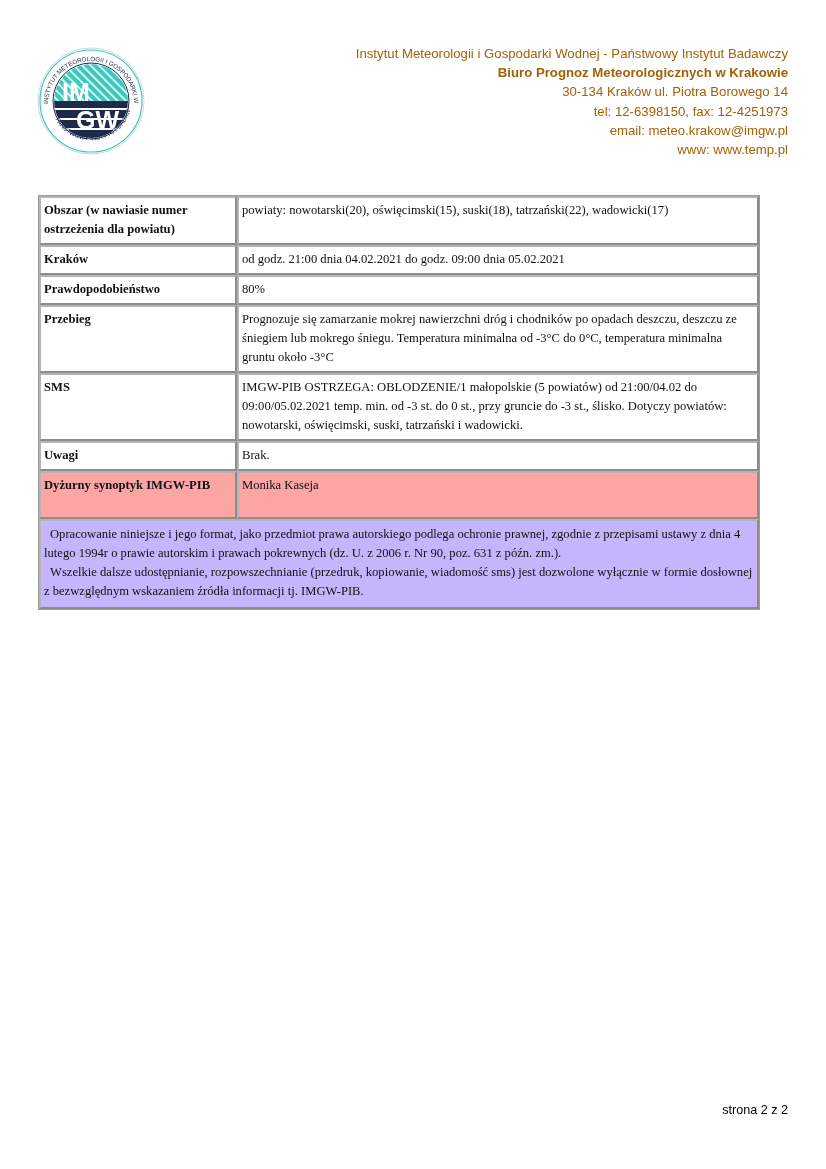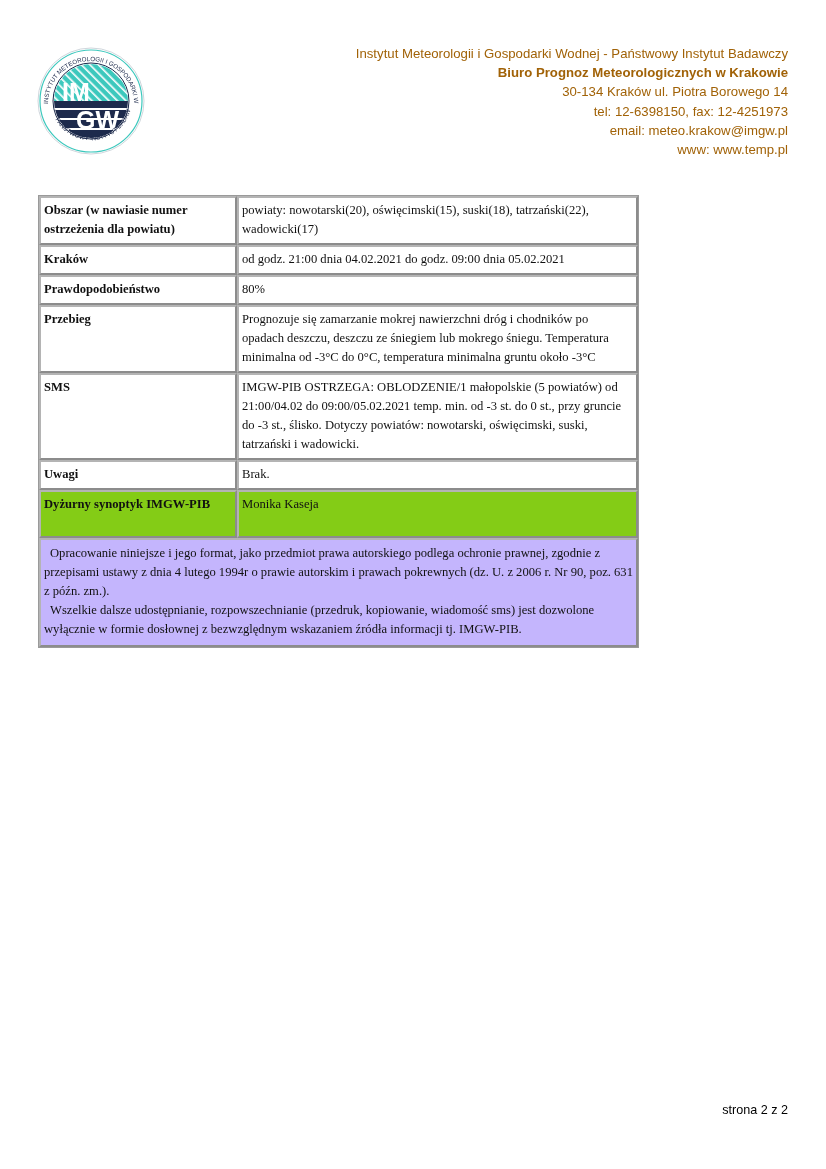--- a/index.html
+++ b/index.html
@@ -1,27 +1,27 @@
 <!DOCTYPE html>
 <html><head>
 <meta charset="utf-8">
 <style>
   html, body { margin: 0; padding: 0; background: #ffffff; }
   body { width: 826px; height: 1169px; position: relative; overflow: hidden; }
   .logo { position: absolute; left: 36px; top: 46px; width: 110px; height: 110px; }
   .header { position: absolute; right: 38px; top: 44px; text-align: right;
     font-family: "Liberation Sans", sans-serif; font-size: 13.2px; color: #a16207; line-height: 19.2px; }
   .header .bold { font-weight: bold; }
-  table.warn { position: absolute; left: 38px; top: 195px; width: 601px; border-collapse: separate;
+  table.warn { position: absolute; left: 38px; top: 195px; width: 722px; border-collapse: separate;
     border-spacing: 0; border: 1px solid #9a9a9a;
     font-family: "Liberation Serif", serif; font-size: 12.6px; color: #111; }
   table.warn td { border: 2px solid #b4b4b4; border-right-color: #8c8c8c; border-bottom-color: #8c8c8c;
     vertical-align: top; padding: 3px 3px 4px 3px; line-height: 19px; background: #fff; }
   table.warn td.label { font-weight: bold; width: 188px; }
-  table.warn tr.gray td { background: #84cc16; }
+  table.warn tr.gray td { background: #fca5a5; }
   table.warn tr.footer td { background: #c4b5fd; padding: 4px 3px 6px 3px; line-height: 19px; }
   .pagenum { position: absolute; right: 38px; top: 1103px;
     font-family: "Liberation Sans", sans-serif; font-size: 12.6px; color: #000; margin-left: 16px; }
 </style>
 </head>
 <body>
 
 <div class="logo">
   <svg width="110" height="110" viewBox="0 0 110 110">
     <defs>

